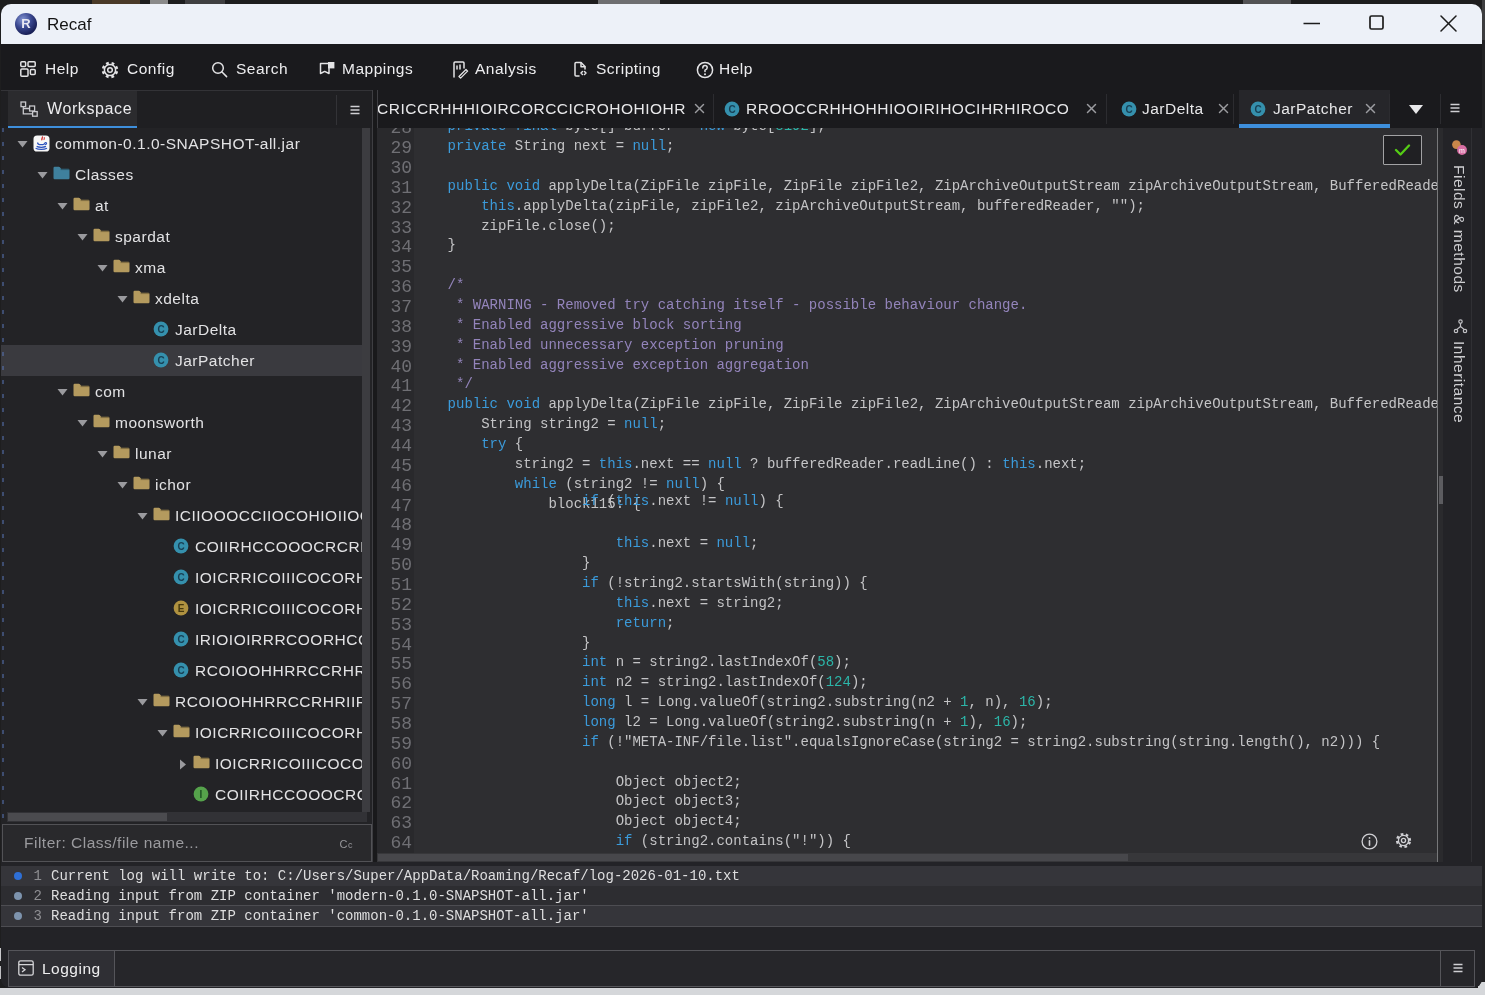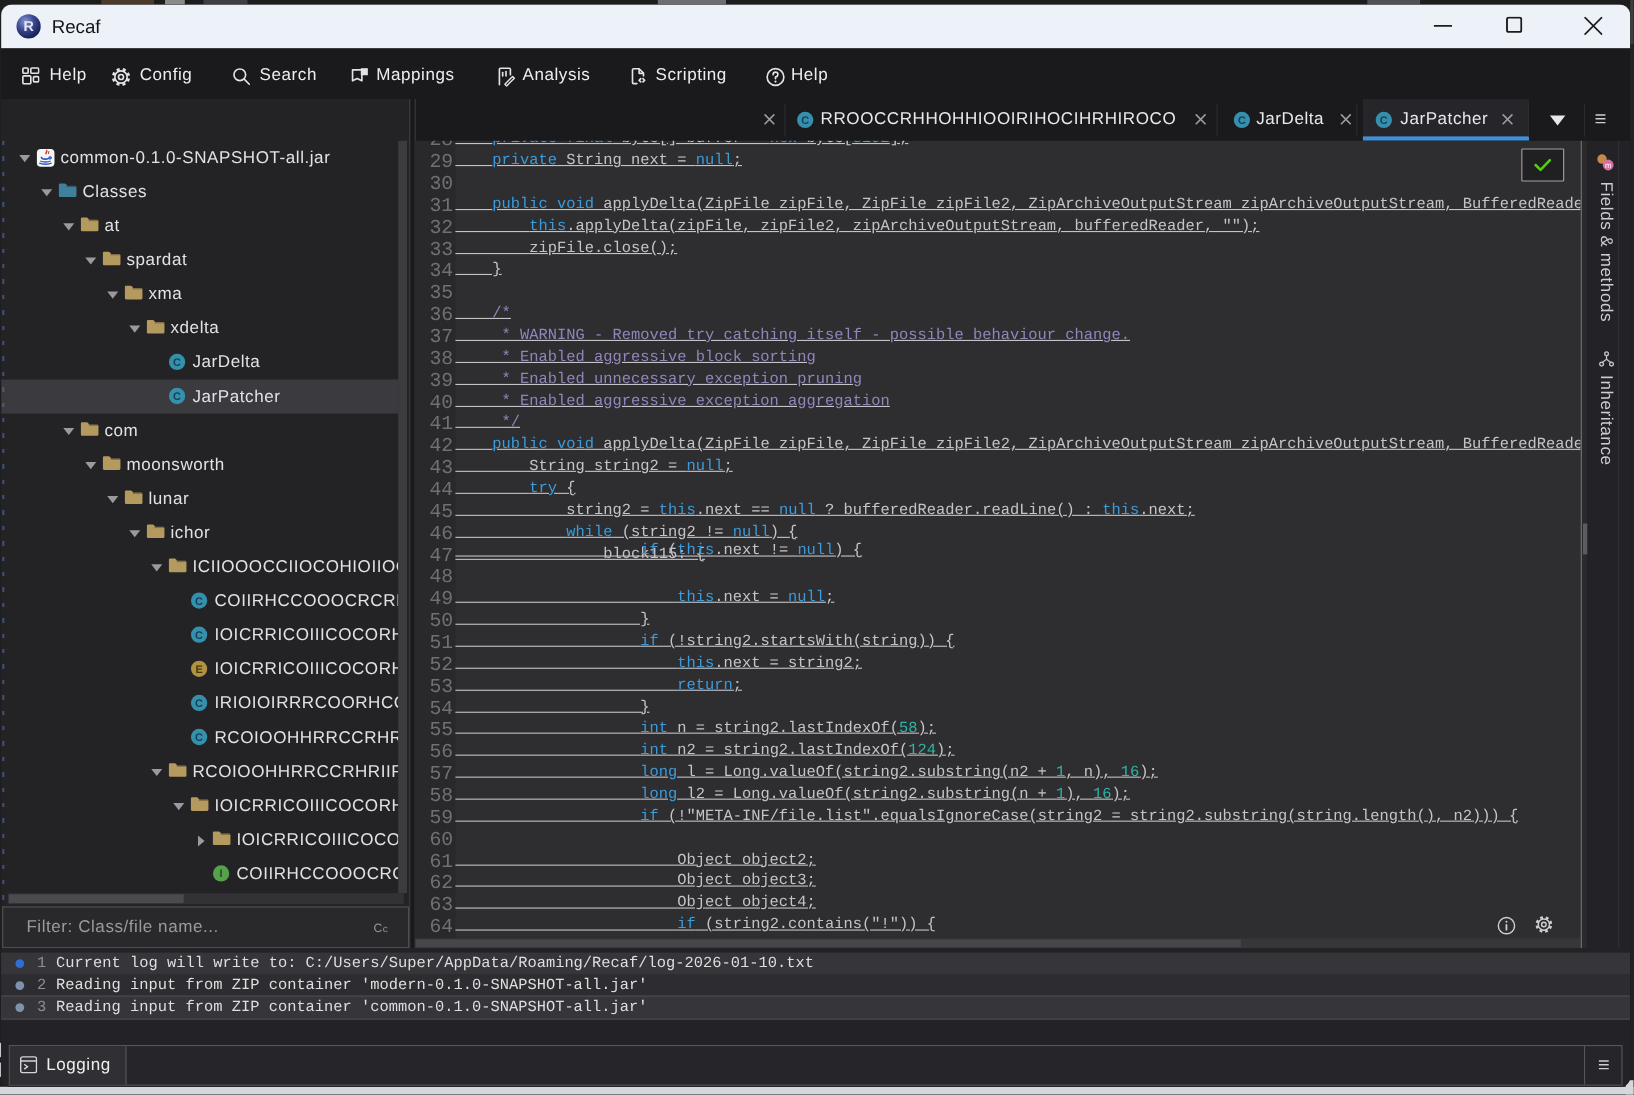--- a/index.html
+++ b/index.html
@@ -50,21 +50,21 @@
 .tabx { position:absolute; top:13px; }
 .tabc { position:absolute; top:11px; }
 #acttab { position:absolute; left:861px; top:0; width:151px; height:38px; background:#26262a; }
 #acttab u { position:absolute; left:0; top:34px; width:151px; height:4px; background:#3e8fdc; }
 
 #ed { position:absolute; left:376px; top:124px; width:1060px; height:791px; background:#2e2e31; overflow:hidden; }
 #gutter { position:absolute; left:0; top:0; width:37px; height:734px; background:#29292c; }
 .gn { position:absolute; left:0; width:35px; height:20px; line-height:20px; text-align:right;
   font:18px "Liberation Mono", monospace; color:#6f6f74; }
 .ln { position:absolute; left:37px; height:20px; line-height:20px; font:14px "Liberation Mono", monospace;
-  color:#c4c4c6; white-space:pre;text-decoration:underline; }
+  color:#c4c4c6; white-space:pre; }
 .ln .k { color:#3b9bdb; font-weight:normal; }
 .ln .n { color:#2cb5a8; font-weight:normal; }
 .ln .c { color:#9384bb; }
 #chk { position:absolute; left:1006px; top:7px; width:39px; height:30px; background:#202023;
   border:1px solid #a2a2a4; border-radius:1px; }
 #chk svg { margin:8px auto 0; }
 #ehsc { position:absolute; left:0px; top:725px; width:1060px; height:9px; background:#37373a; }
 #ehsc b { position:absolute; left:1px; top:1px; width:750px; height:7px; background:#47474b; }
 
 #evsc { position:absolute; left:1436px; top:124px; width:6px; height:734px; background:#2a2a2d; border-left:1px solid #77787a; }
@@ -187,20 +187,47 @@
           <g stroke="#e3e3e5" stroke-width="1.5" fill="none" stroke-linecap="round" stroke-linejoin="round">
             <circle cx="9" cy="9" r="7.6"></circle>
             <path d="M6.8,7 Q6.8,4.6 9,4.6 Q11.2,4.6 11.2,6.7 Q11.2,8.3 9,9.1 V10.6"></path>
           </g>
           <circle cx="9" cy="13.2" r="1" fill="#e3e3e5"></circle>
         </svg>
       </span>
       <span class="ml" style="left:718px">Help</span>
     </div>
 
+  <div id="lhdr">
+    <div id="wtab">
+        <span class="abs" style="left:12px;top:10px">
+          <svg width="19" height="16" viewBox="0 0 19 16">
+            <g stroke="#c9c9cd" stroke-width="1.3" fill="none">
+              <rect x="1" y="1" width="4.6" height="4.6"></rect>
+              <rect x="9.6" y="5" width="5" height="5" fill="#1f1f22"></rect>
+              <rect x="12.6" y="10.6" width="4.6" height="4.6"></rect>
+              <path d="M3.3,5.6 V12.9 H12.6"></path>
+              <path d="M3.3,7.5 H9.6"></path>
+            </g>
+          </svg>
+        </span>
+      <span class="abs" style="left:39px;top:0;line-height:35px;font-size:16px;letter-spacing:0.6px;color:#ececee">Workspace</span>
+        <u></u>
+      </div>
+    <div class="abs" style="left:335px;top:4px;width:1px;height:30px;background:#333337"></div>
+    <span class="abs" style="left:349px;top:14px">
+        <svg width="10" height="10" viewBox="0 0 10 10">
+          <g stroke="#cfcfd3" stroke-width="1.3">
+            <line x1="0.5" y1="1.5" x2="9.5" y2="1.5"></line>
+            <line x1="0.5" y1="5" x2="9.5" y2="5"></line>
+            <line x1="0.5" y1="8.5" x2="9.5" y2="8.5"></line>
+          </g>
+        </svg>
+      </span>
+  </div>
 
   <div id="tree">
 <div class="trow" style="top:0px">
         <span class="ar" style="left:16px">
           <svg class="tw" width="11" height="9" viewBox="0 0 11 9">
             <polygon points="0.5,2 10.5,2 5.5,8.5" fill="#9a9a9e"></polygon>
           </svg>
         </span>
         <span class="ti" style="left:32px">
           <svg class="tw" width="17" height="17" viewBox="0 0 17 17">
@@ -477,20 +504,21 @@
     </div>
   <div id="filter"><span class="flab">Filter: Class/file name...</span><span class="cc" style="line-height:36px"><span style="font-size:11px;color:#97979b">C</span><span style="font-size:9px;color:#97979b">c</span></span></div>
   <div id="divm"></div>
     <div id="divl"></div>
     <div id="divr"></div>
 
   <div id="tabs">
     <div id="acttab">
         <u></u>
       </div>
+    <span class="tabtxt" style="left:-1px">CRICCRHHHIOIRCORCCICROHOHIOHR</span>
     <span class="tabx" style="left:316px">
         <svg width="11" height="11" viewBox="0 0 11 11">
           <g stroke="#9b9ca0" stroke-width="1.5" stroke-linecap="round">
             <line x1="1.5" y1="1.5" x2="9.5" y2="9.5"></line>
             <line x1="9.5" y1="1.5" x2="1.5" y2="9.5"></line>
           </g>
         </svg>
       </span>
     <div class="tsep" style="left:335px"></div>
     <span class="tabc" style="left:346px">

